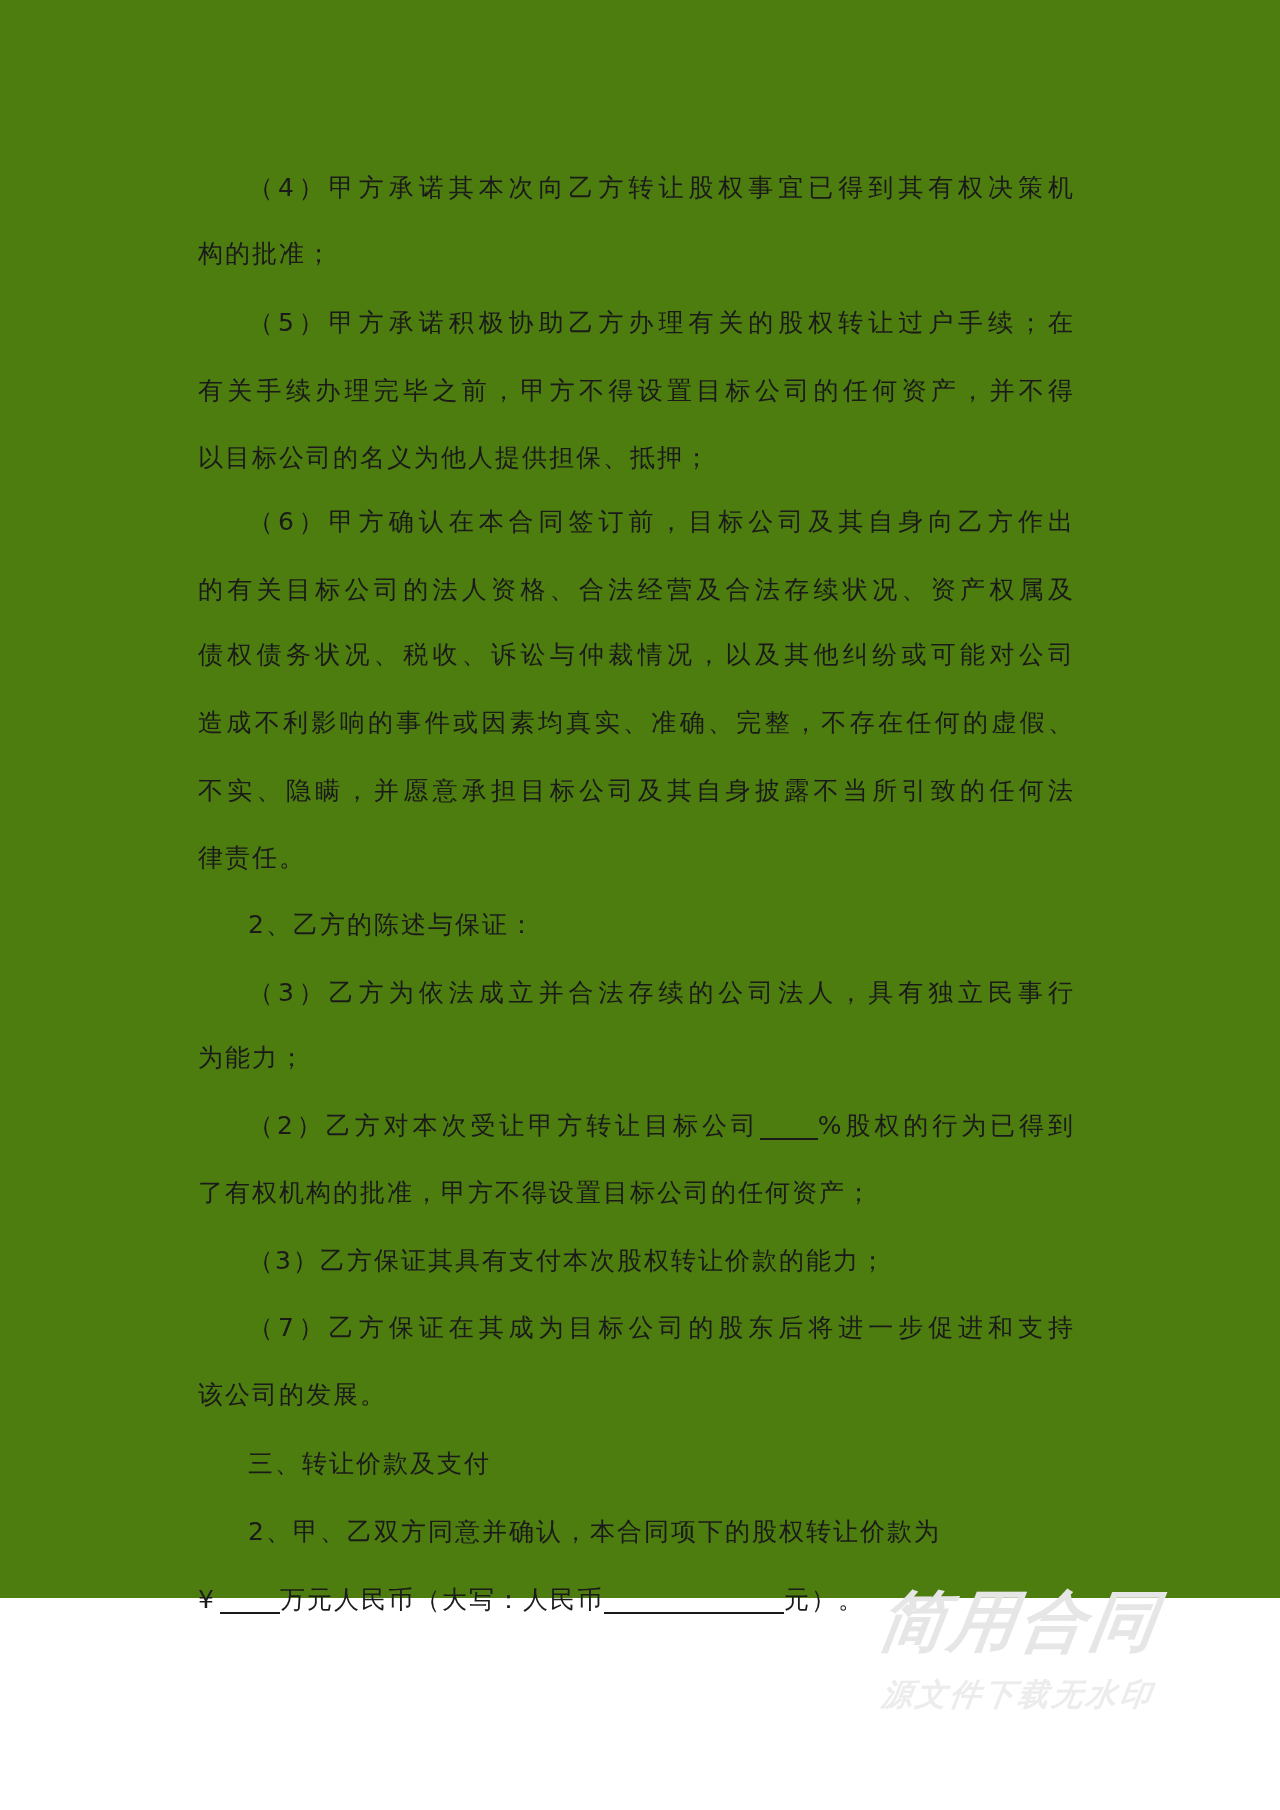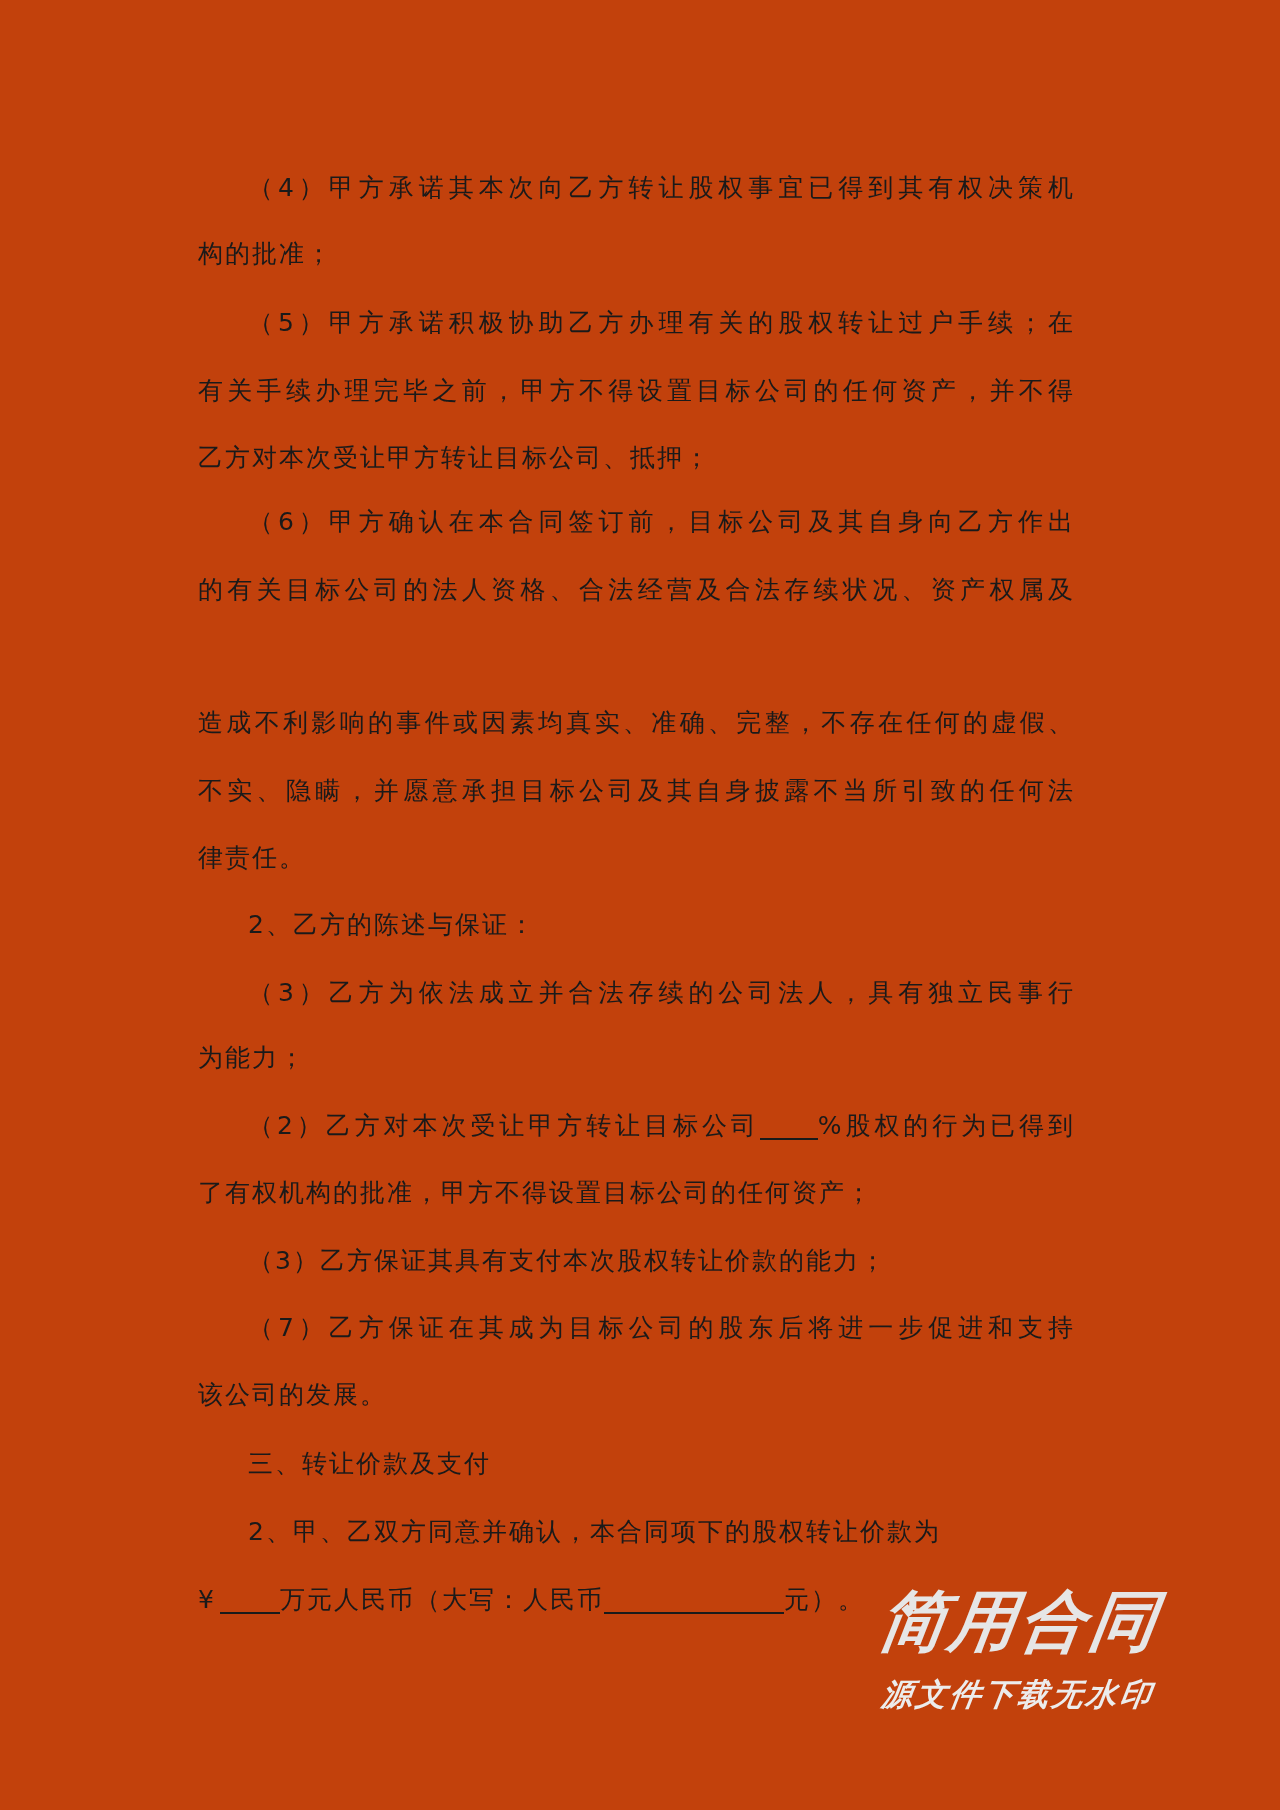--- a/index.html
+++ b/index.html
@@ -1,17 +1,17 @@
 <!DOCTYPE html>
 <html><head>
 <meta charset="utf-8">
 <style>
   html, body { margin: 0; padding: 0; background: #ffffff; }
   body { width: 1280px; height: 1810px; position: relative; overflow: hidden; }
-  .page { position: absolute; left: 0; top: 0; width: 1280px; height: 1810px; background: #c2410c; }
+  .page { position: absolute; left: 0; top: 0; width: 1280px; height: 1598px; background: #4d7c0f; }
   .line {
     position: absolute;
     left: 198px;
     width: 877px;
     height: 40px;
     line-height: 40px;
     font-family: "DejaVu Sans", sans-serif;
     font-size: 25px;
     color: #1a1a1a;
     white-space: nowrap;
@@ -40,23 +40,24 @@
 </style>
 </head>
 <body>
 
 <div class="page">
 
   <div class="line indent" style="top:168px">（4）甲方承诺其本次向乙方转让股权事宜已得到其有权决策机</div>
   <div class="line last" style="top:234px">构的批准；</div>
   <div class="line indent" style="top:303px">（5）甲方承诺积极协助乙方办理有关的股权转让过户手续；在</div>
   <div class="line" style="top:371px">有关手续办理完毕之前，甲方不得设置目标公司的任何资产，并不得</div>
-  <div class="line last" style="top:438px">乙方对本次受让甲方转让目标公司、抵押；</div>
+  <div class="line last" style="top:438px">以目标公司的名义为他人提供担保、抵押；</div>
   <div class="line indent" style="top:502px">（6）甲方确认在本合同签订前，目标公司及其自身向乙方作出</div>
   <div class="line" style="top:570px">的有关目标公司的法人资格、合法经营及合法存续状况、资产权属及</div>
+  <div class="line" style="top:635px">债权债务状况、税收、诉讼与仲裁情况，以及其他纠纷或可能对公司</div>
   <div class="line" style="top:703px">造成不利影响的事件或因素均真实、准确、完整，不存在任何的虚假、</div>
   <div class="line" style="top:771px">不实、隐瞒，并愿意承担目标公司及其自身披露不当所引致的任何法</div>
   <div class="line last" style="top:838px">律责任。</div>
   <div class="line indent last" style="top:905px">2、乙方的陈述与保证：</div>
   <div class="line indent" style="top:973px">（3）乙方为依法成立并合法存续的公司法人，具有独立民事行</div>
   <div class="line last" style="top:1038px">为能力；</div>
 
   <div class="line indent" style="top:1106px">
     <span>（2）乙方对本次受让甲方转让目标公司</span><span class="blank pct"></span><span>%股权的行为已得到</span>
   </div>

